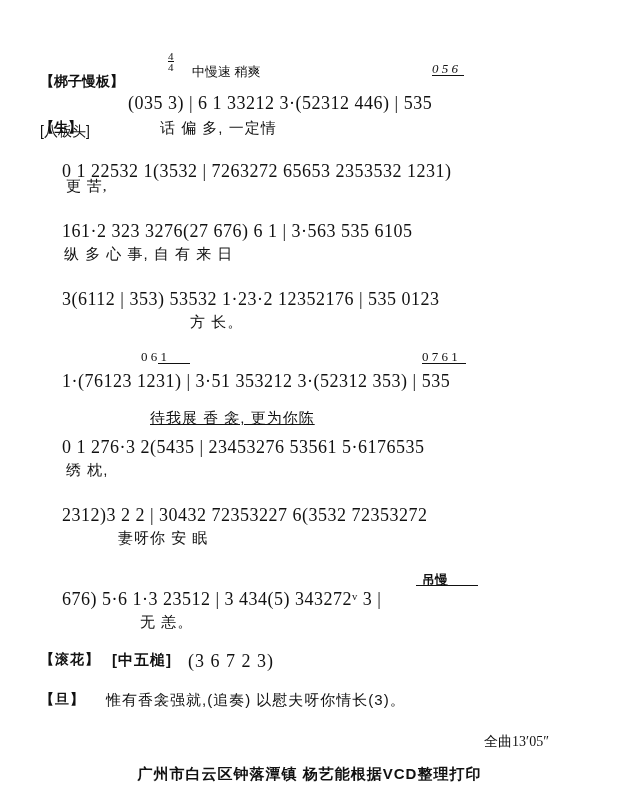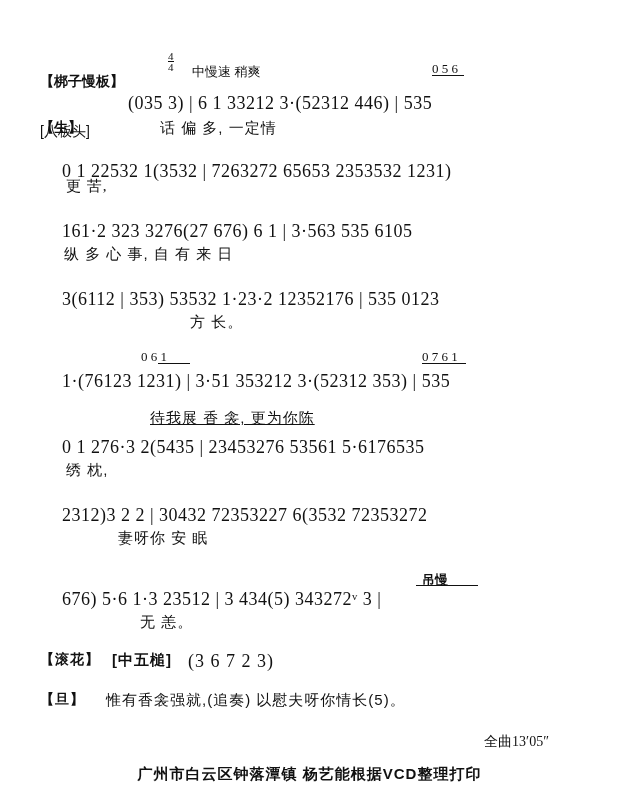--- a/index.html
+++ b/index.html
@@ -113,21 +113,21 @@
 
 <div class="page">
   <div class="score">
 
     <div class="line" style="height:66px;">
       <span class="meter" style="left:128px; top:-4px;">
         <span class="t">4</span>
         <span class="b">4</span>
       </span>
       <span class="smalltag" style="left:152px; top:8px;">中慢速 稍爽</span>
-      <span class="tiny" style="left:392px; top:6px; font-size:13px;">0 5 6</span>
+      <span class="tiny" style="left:392px; top:6px; font-size:13px;font-style:italic;">0 5 6</span>
       <div class="beam" style="left:392px; top:20px; width:32px;"></div>
 
       <span class="tag" style="position:absolute; left:0; top:18px;">【梆子慢板】</span>
       <span class="tag" style="position:absolute; left:0; top:40px; font-weight:normal;margin-top:28px;">[八板头]</span>
 
       <span class="nums" style="left:88px; top:38px;">(035 3) | 6 1  33212  3·(52312  446) | 535</span>
       <span class="role" style="left:0; top:64px;">【生】</span>
       <span class="lyr" style="left:120px; top:64px;">话 偏 多,        一定情</span>
     </div>
 
@@ -175,20 +175,20 @@
 
     <div class="bottomblock">
       <div class="textline" style="position:relative; height:22px;">
         <span class="tag" style="position:absolute; left:0; top:0;">【滚花】</span>
         <span style="position:absolute; left:72px; top:0; font-weight:bold;">[中五槌]</span>
         <span style="position:absolute; left:148px; top:0; font-family:'Liberation Serif', serif; font-size:18px;">(3 6 7 2 3)</span>
       </div>
 
       <div class="textline" style="position:relative; height:24px; margin-top:18px;">
         <span class="tag" style="position:absolute; left:0; top:0;">【旦】</span>
-        <span style="position:absolute; left:66px; top:0;">惟有香衾强就,(追奏) 以慰夫呀你情长(5)。</span>
+        <span style="position:absolute; left:66px; top:0;">惟有香衾强就,(追奏) 以慰夫呀你情长(3)。</span>
       </div>
     </div>
 
     <div class="footer-dur">全曲13′05″</div>
     <div class="footer-credit">广州市白云区钟落潭镇 杨艺能根据VCD整理打印</div>
   </div>
 </div>
 
 </body></html>

